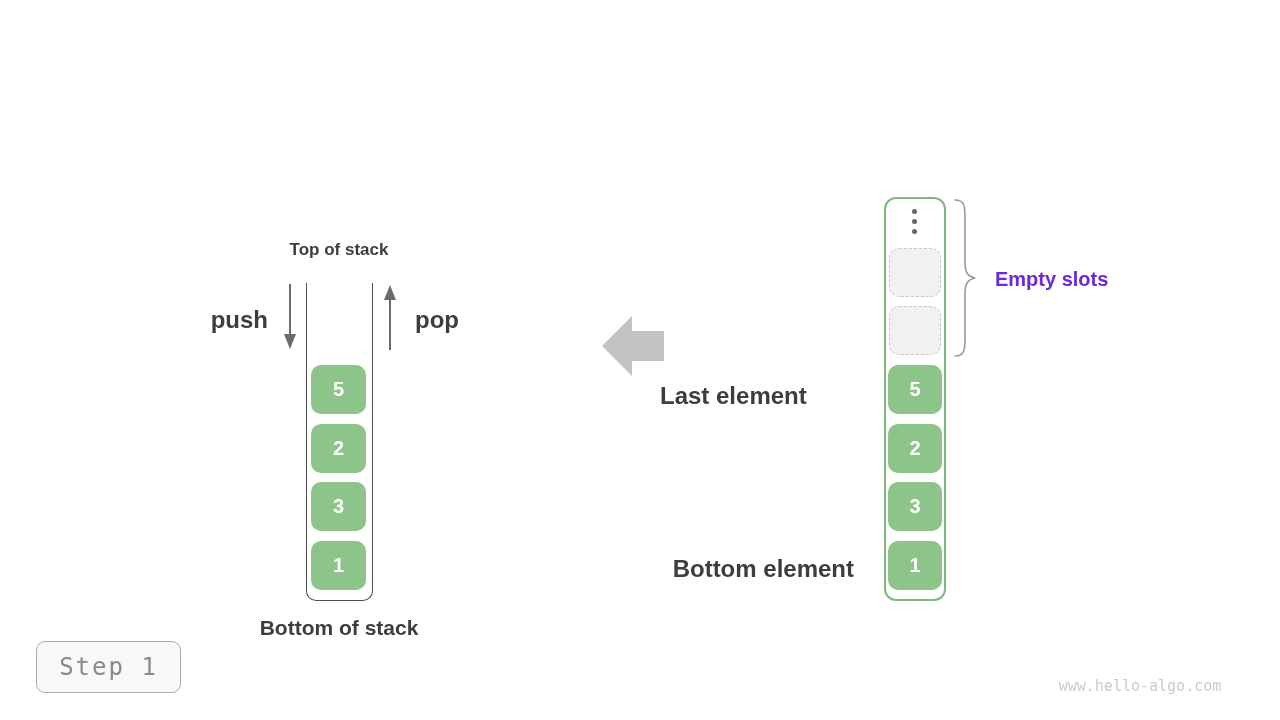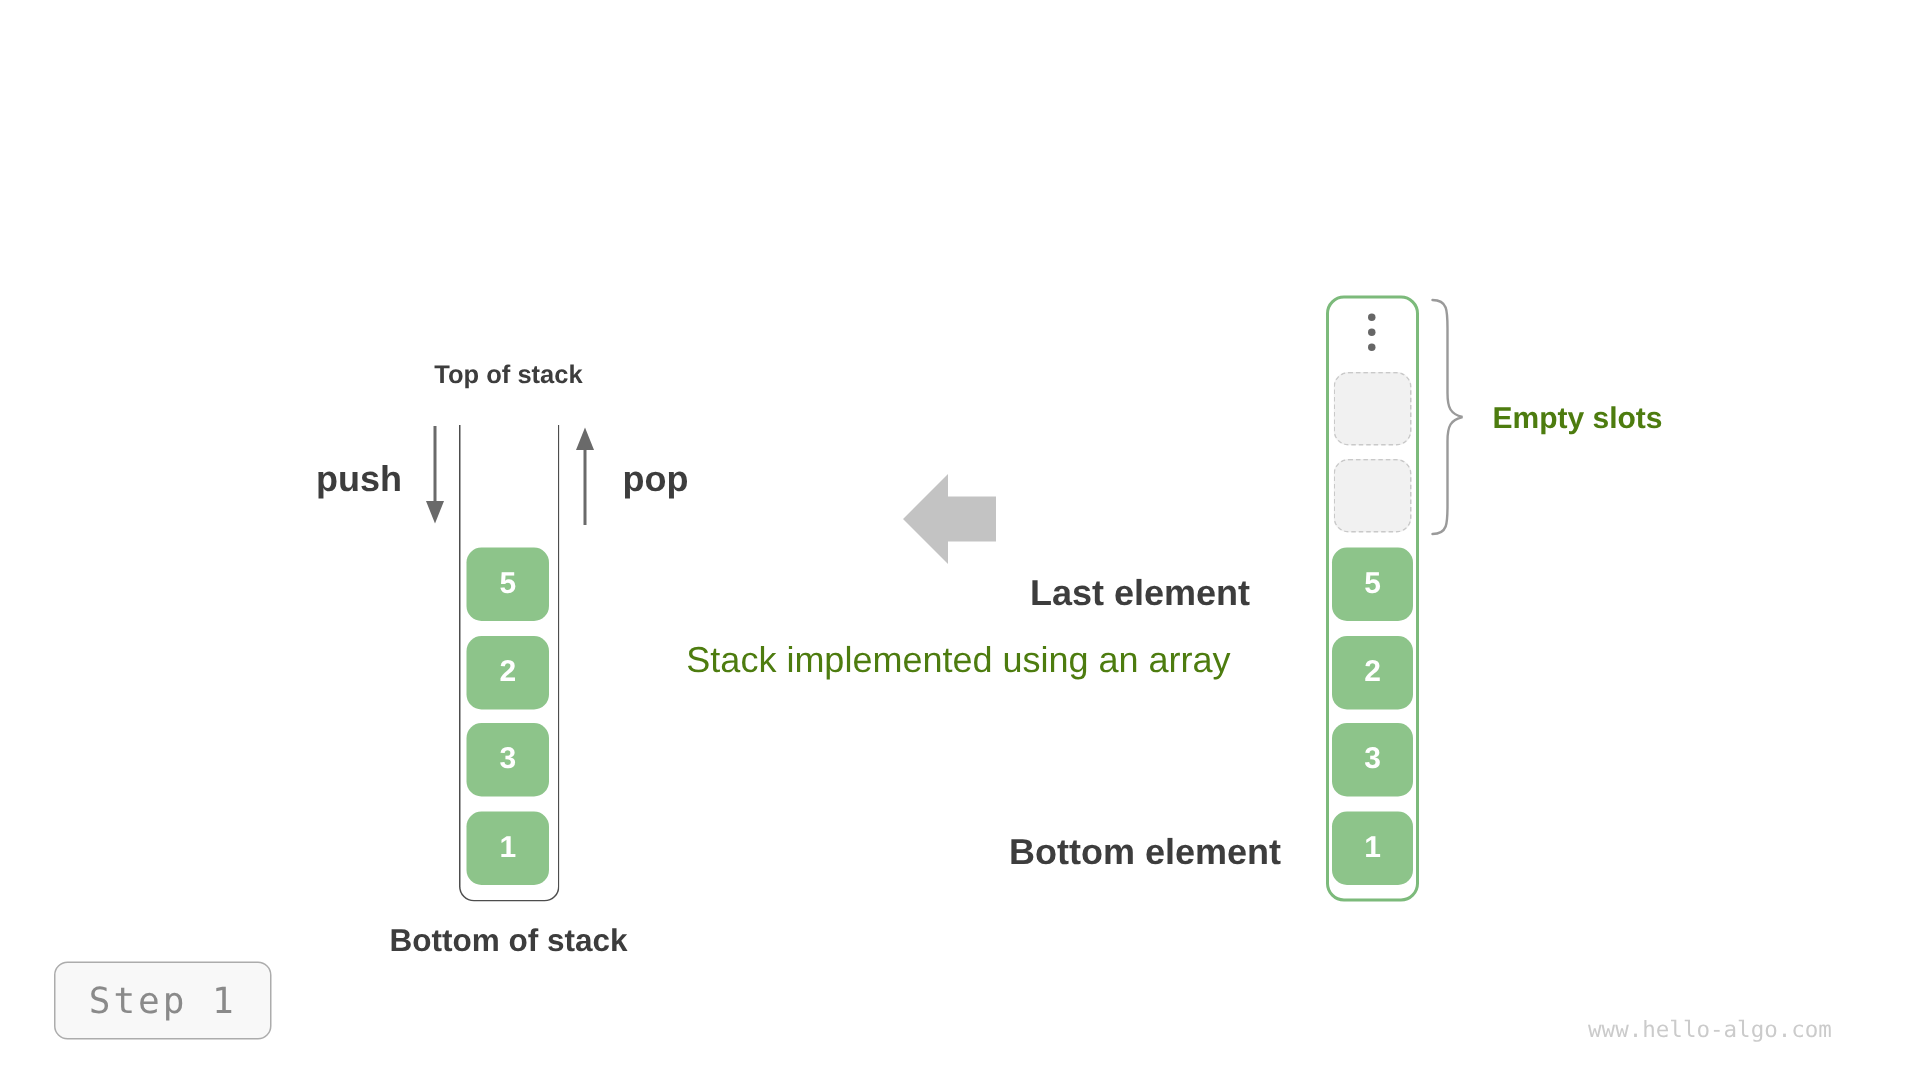--- a/index.html
+++ b/index.html
@@ -4,29 +4,29 @@
 <style>
   html,body { margin:0; padding:0; background:#ffffff; }
   .canvas {
     position:relative; width:1280px; height:720px; background:#ffffff;
     font-family:"Liberation Sans", sans-serif; overflow:hidden;
   }
   .abs { position:absolute; }
 
   
   .lbl-dark { color:#3d3d3d; font-weight:bold; font-size:24px; white-space:nowrap; }
-  .lbl-gray { color:#4d7c0f; white-space:nowrap; }
+  .lbl-gray { color:#6d28d9; white-space:nowrap; }
 
   .top-of-stack    { left:239px; top:240px; width:200px; text-align:center; font-size:17px; }
   .push-label      { left:178px; top:306px; width:90px;  text-align:right; }
   .pop-label       { left:415px; top:306px; }
   .bottom-of-stack { left:239px; top:616px; width:200px; text-align:center; font-size:21px; }
   .caption         { left:389px; top:427px; width:500px; text-align:center; font-size:24px; }
   .empty-slots-lbl { left:995px; top:268px; font-size:20px; font-weight:bold; }
-  .last-element    { left:660px; top:382px; width:200px; text-align:center; }
+  .last-element    { left:660px; top:382px; width:200px; text-align:left; }
   .first-element   { left:654px; top:555px; width:200px; text-align:right; }
 
   
   .stack-outline {
     left:306px; top:283px; width:67px; height:318px; box-sizing:border-box;
     border-left:1.5px solid #4d4d4d; border-right:1.5px solid #4d4d4d;
     border-bottom:1.5px solid #4d4d4d; border-radius:0 0 10px 10px;
   }
 
   
@@ -112,21 +112,20 @@
       <div class="cell">1</div>
     </div>
 
   <div class="abs lbl-dark bottom-of-stack">Bottom of stack</div>
 
   <div class="abs block-arrow">
     <svg width="62" height="62" viewBox="0 0 62 62">
       <polygon points="0,31 30,1 30,16 62,16 62,46 30,46 30,61" fill="#c3c3c3"></polygon>
     </svg>
   </div>
-  <div class="abs lbl-gray caption">Stack implemented using an array</div>
 
   <div class="abs array-container"></div>
 
   <div class="abs ellipsis">
     <div class="dot"></div>
       <div class="dot"></div>
       <div class="dot"></div>
   </div>
 
   <div class="abs cells-col empty-col">

